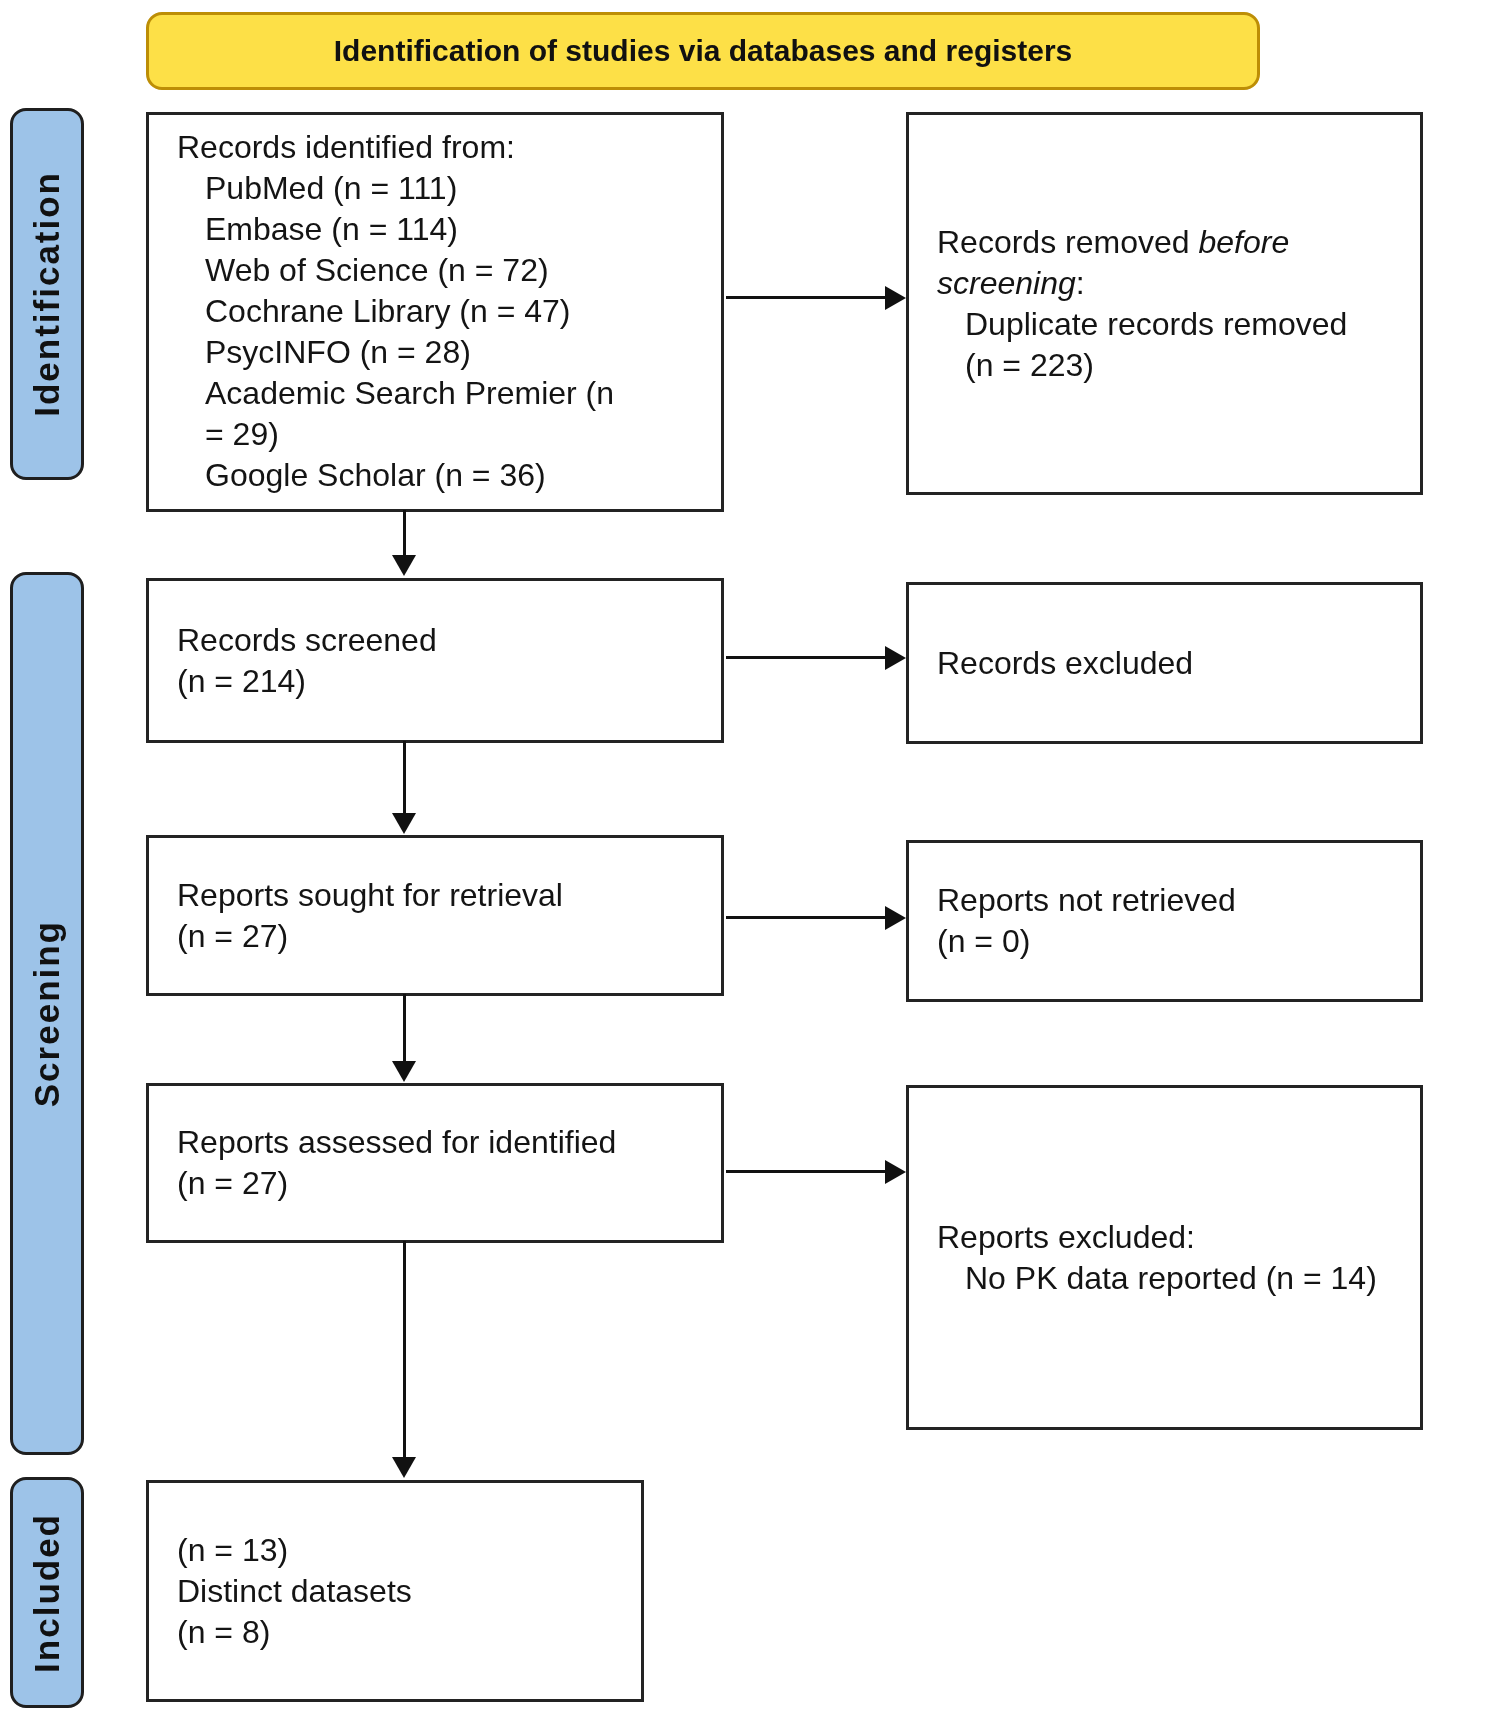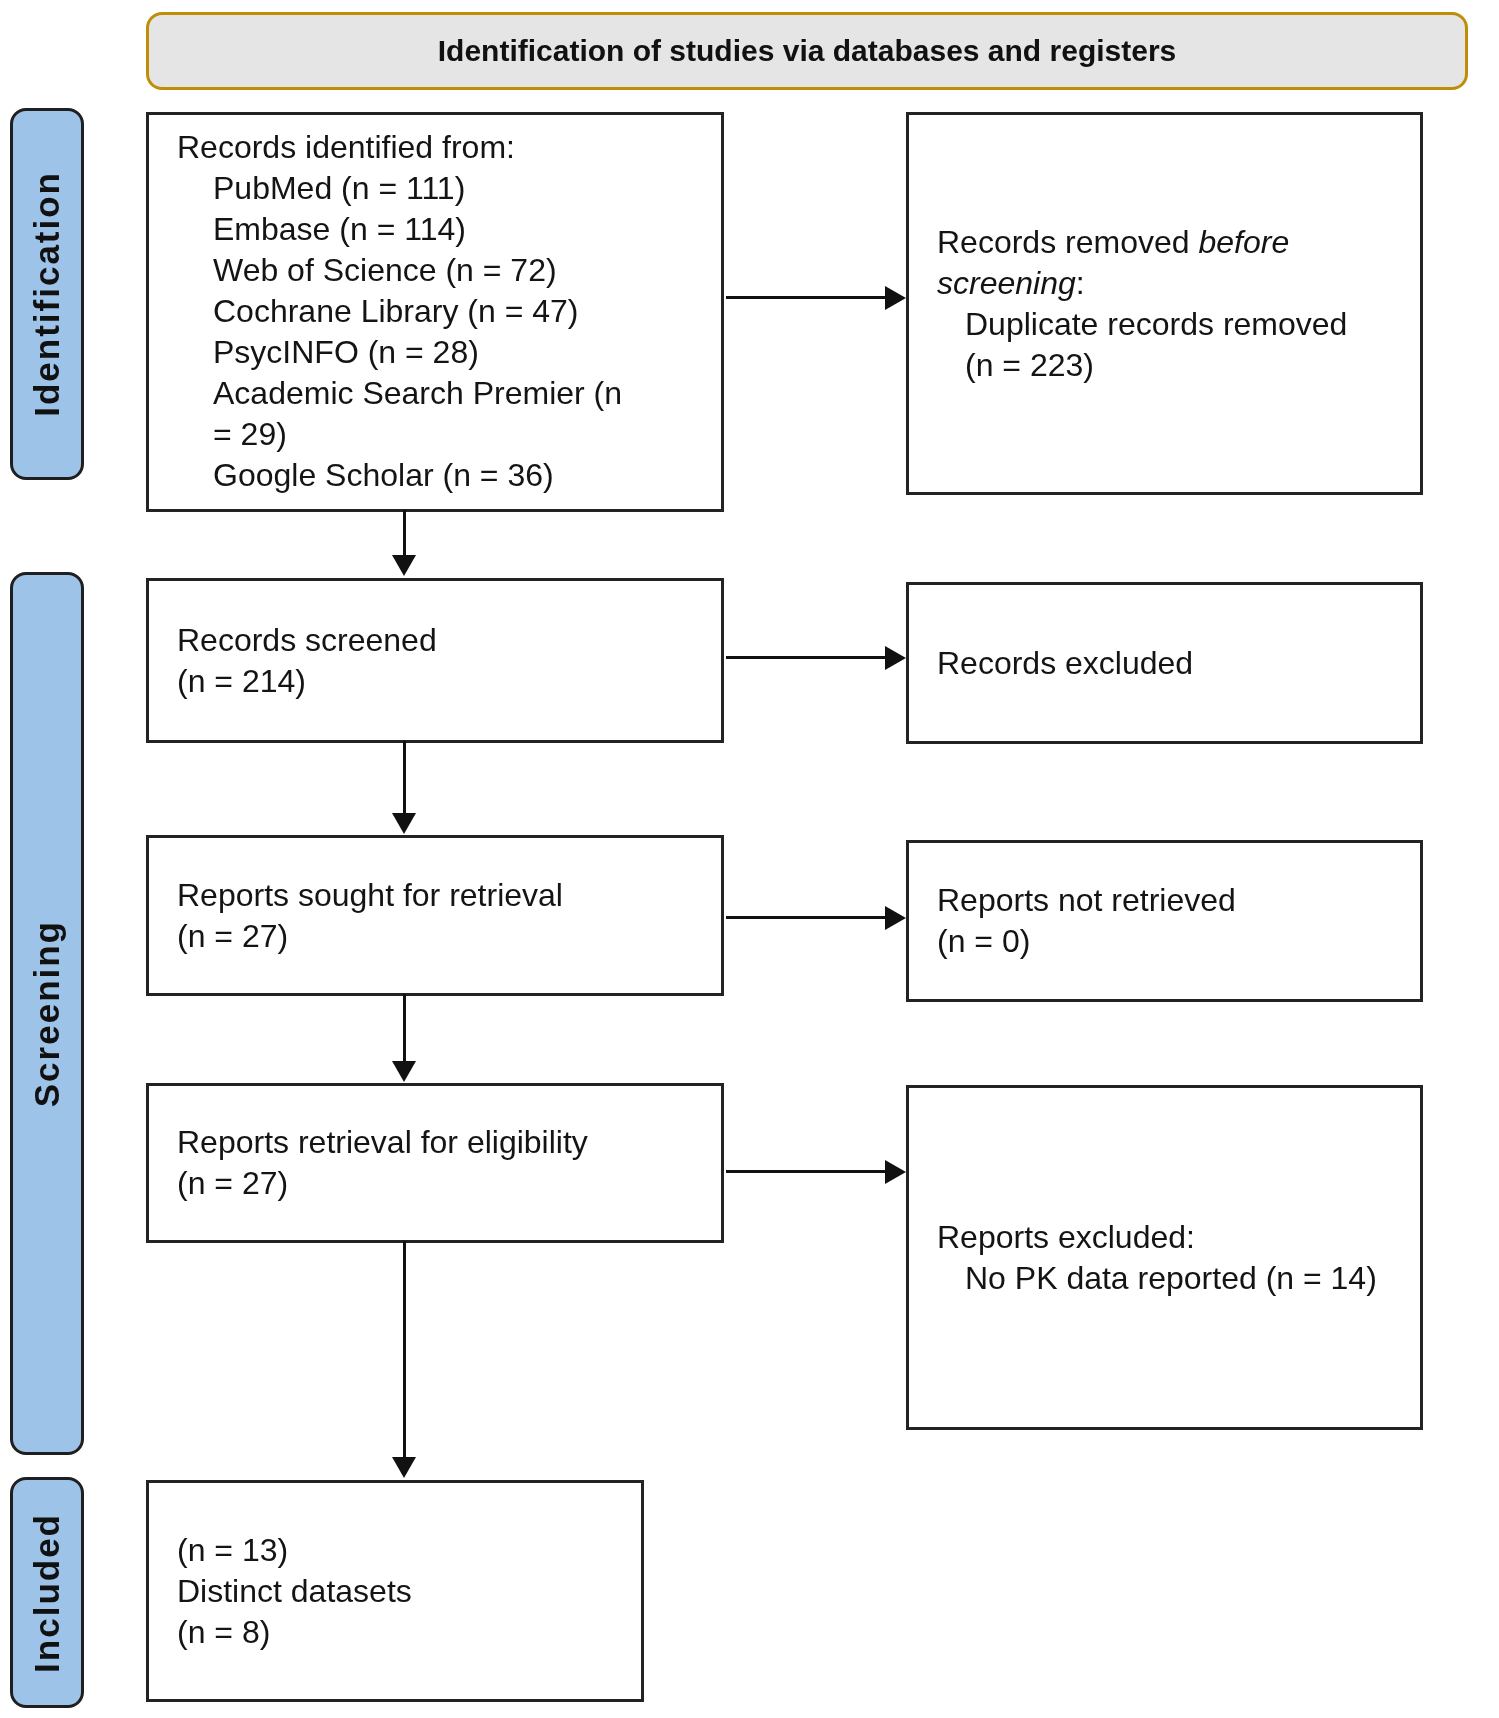--- a/index.html
+++ b/index.html
@@ -6,22 +6,22 @@
   .canvas{
     position:relative;
     width:1499px;height:1718px;
     background:#ffffff;
     font-family:"Liberation Sans", sans-serif;
     color:#141414;
     overflow:hidden;
   }
   
   .banner{
-    position:absolute;left:146px;top:12px;width:1322px;height:78px;
-    background:#e5e5e5;border:3px solid #BD8E06;border-radius:16px;
+    position:absolute;left:146px;top:12px;width:1114px;height:78px;
+    background:#fde047;border:3px solid #BD8E06;border-radius:16px;
     display:flex;align-items:center;justify-content:center;
     font-weight:bold;font-size:30px;color:#111;
     box-sizing:border-box;
   }
   
   .stage{
     position:absolute;left:10px;width:74px;
     background:#9DC3E8;border:3px solid #1F1F1F;border-radius:16px;
     display:flex;align-items:center;justify-content:center;
     box-sizing:border-box;
@@ -46,21 +46,21 @@
   .col-r{left:906px;width:517px;}
   .box-identified{top:112px;height:400px;padding-top:12px;}
   .box-removed{top:112px;height:383px;}
   .box-screened{top:578px;height:165px;}
   .box-excluded{top:582px;height:162px;}
   .box-sought{top:835px;height:161px;}
   .box-notretrieved{top:840px;height:162px;}
   .box-assessed{top:1083px;height:160px;}
   .box-reports-excluded{top:1085px;height:345px;}
   .box-included{top:1480px;height:222px;width:498px;}
-  .box-identified .item{max-width:435px;margin-left:8px;}
+  .box-identified .item{max-width:435px;}
   .box-removed .title{max-width:480px;}
   .box-removed .item{max-width:400px;}
   .italic{font-style:italic;}
   
   .arrow{position:absolute;}
   .hline{position:absolute;height:3px;background:#111;}
   .vline{position:absolute;width:3px;background:#111;}
   .head-right{position:absolute;width:0;height:0;
     border-top:12px solid transparent;border-bottom:12px solid transparent;
     border-left:21px solid #111;}
@@ -116,21 +116,21 @@
     <div class="pad">Reports sought for retrieval</div>
     <div class="pad">(n = 27)</div>
   </div>
 
   <div class="fbox col-r box-notretrieved centered">
     <div class="pad">Reports not retrieved</div>
     <div class="pad">(n = 0)</div>
   </div>
 
   <div class="fbox col-l box-assessed centered">
-    <div class="pad">Reports retrieval for eligibility</div>
+    <div class="pad">Reports assessed for identified</div>
     <div class="pad">(n = 27)</div>
   </div>
 
   <div class="fbox col-r box-reports-excluded centered">
     <div class="pad">Reports excluded:</div>
     <div class="pad indent item">No PK data reported (n = 14)</div>
   </div>
 
   <div class="fbox box-included centered" style="left:146px;">
     <div class="pad">(n = 13)</div>

